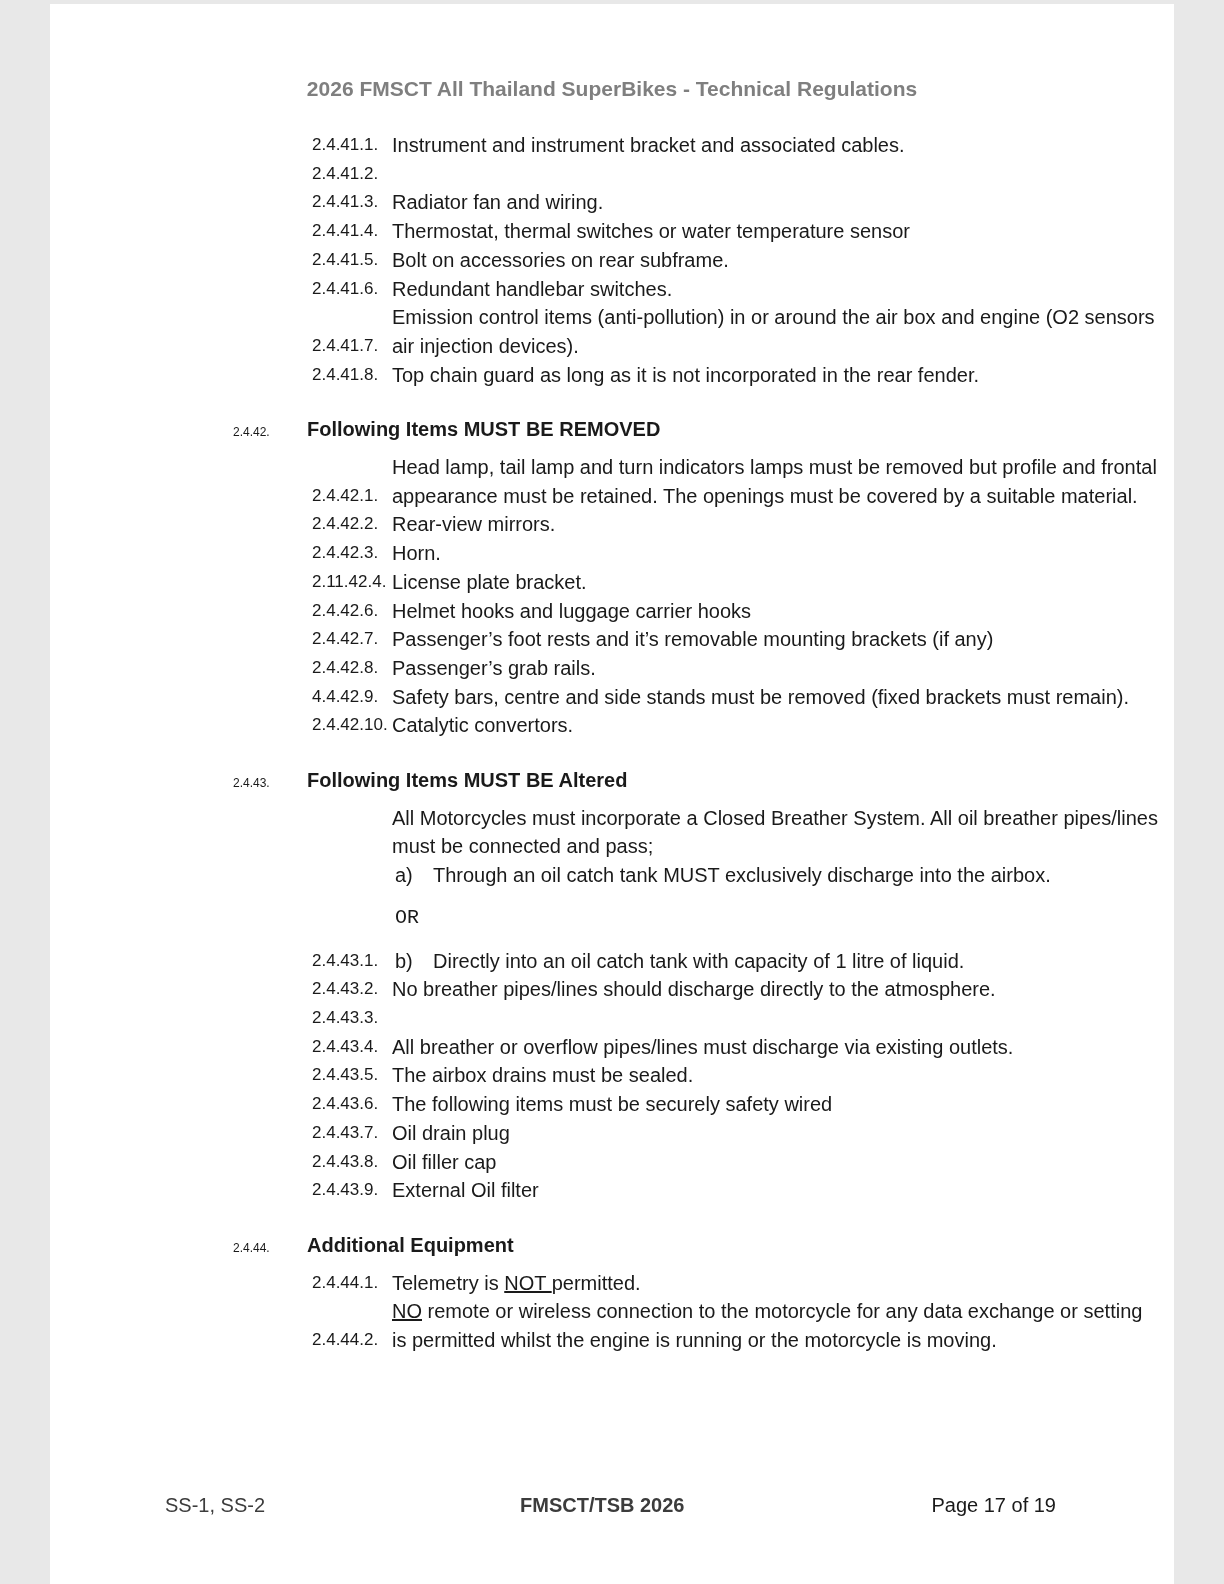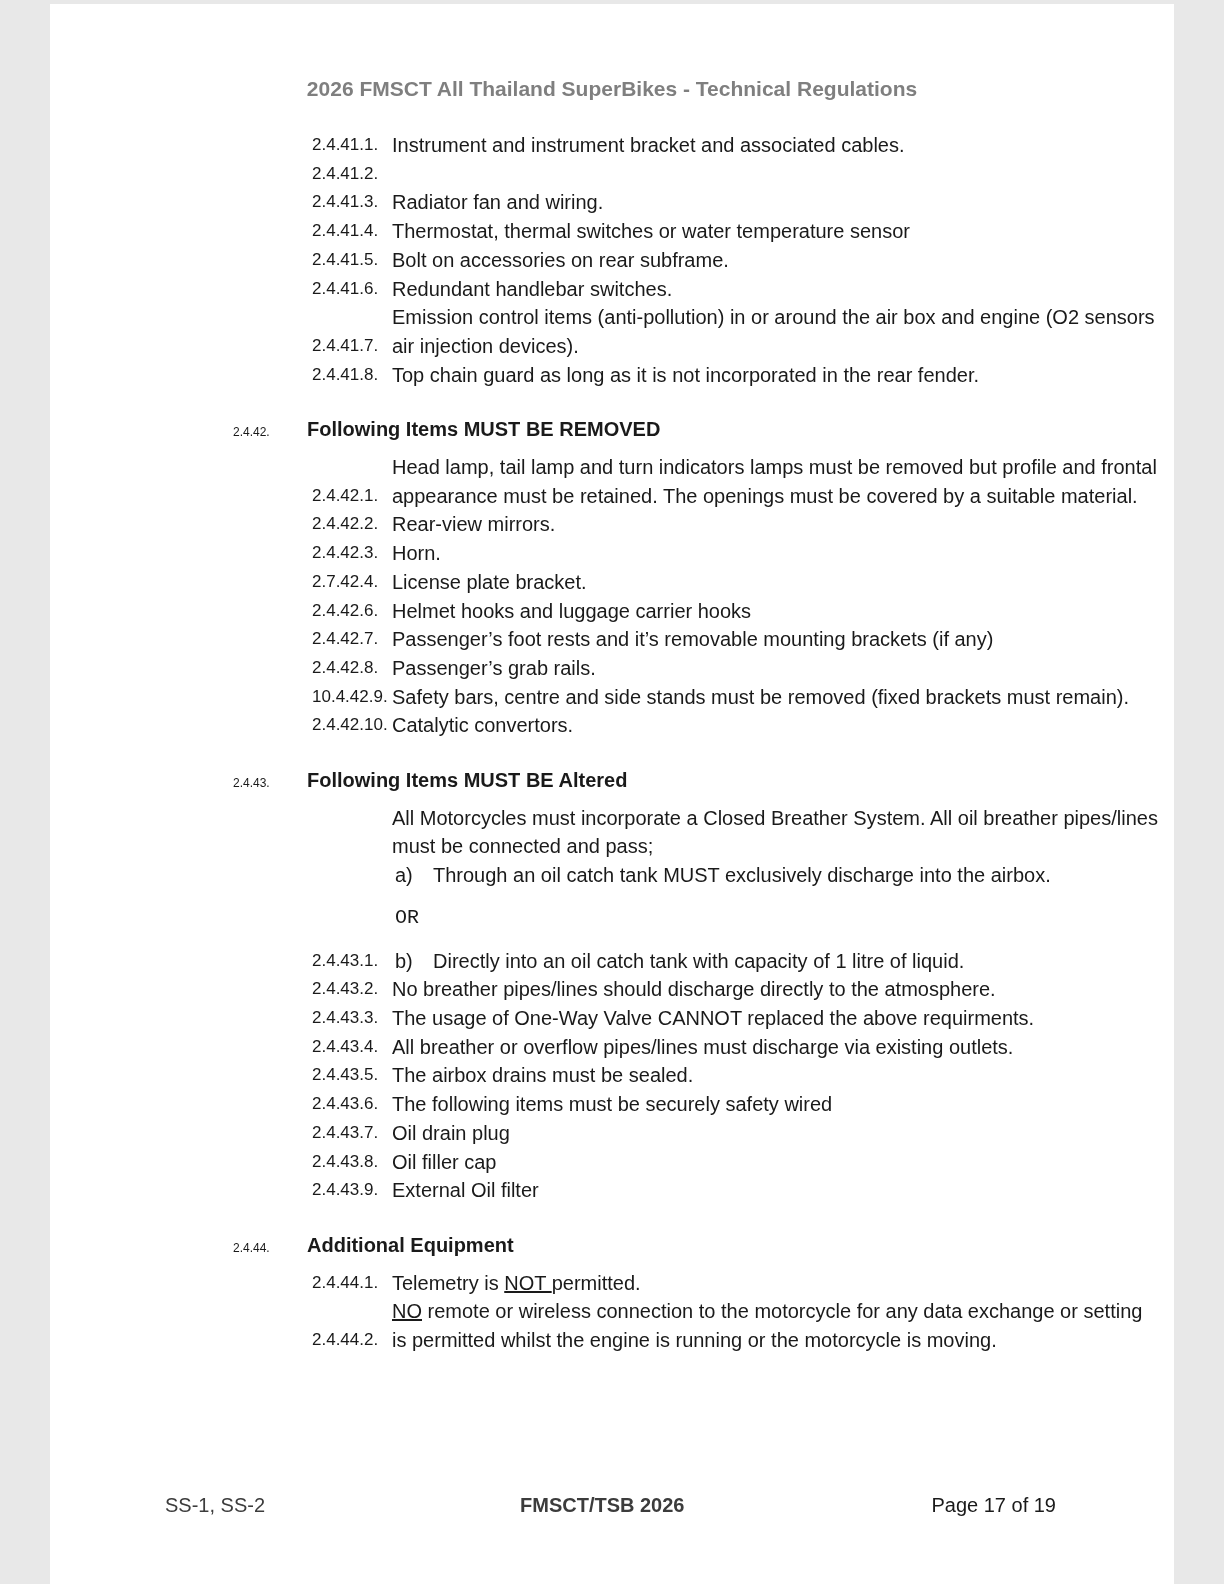--- a/index.html
+++ b/index.html
@@ -141,37 +141,37 @@
         </div>
         <div class="item">
           <span class="num">2.4.42.2.</span>
           <div class="txt"><span>Rear-view mirrors.</span></div>
         </div>
         <div class="item">
           <span class="num">2.4.42.3.</span>
           <div class="txt"><span>Horn.</span></div>
         </div>
         <div class="item">
-          <span class="num">2.7.42.4.</span>
+          <span class="num">2.11.42.4.</span>
           <div class="txt"><span>License plate bracket.</span></div>
         </div>
         <div class="item">
           <span class="num">2.4.42.6.</span>
           <div class="txt"><span>Helmet hooks and luggage carrier hooks</span></div>
         </div>
         <div class="item">
           <span class="num">2.4.42.7.</span>
           <div class="txt"><span>Passenger’s foot rests and it’s removable mounting brackets (if any)</span></div>
         </div>
         <div class="item">
           <span class="num">2.4.42.8.</span>
           <div class="txt"><span>Passenger’s grab rails.</span></div>
         </div>
         <div class="item">
-          <span class="num">10.4.42.9.</span>
+          <span class="num">4.4.42.9.</span>
           <div class="txt"><span>Safety bars, centre and side stands must be removed (fixed brackets must remain).</span></div>
         </div>
         <div class="item">
           <span class="num">2.4.42.10.</span>
           <div class="txt"><span>Catalytic convertors.</span></div>
         </div>
       </div>
       <div class="sec-head">
         <span class="num">2.4.43.</span>
         <span class="ttl">Following Items MUST BE Altered</span>
@@ -186,21 +186,20 @@
               <span class="lbl">b)</span>
               <span>Directly into an oil catch tank with capacity of 1 litre of liquid.</span>
             </div></div>
         </div>
         <div class="item">
           <span class="num">2.4.43.2.</span>
           <div class="txt"><span>No breather pipes/lines should discharge directly to the atmosphere.</span></div>
         </div>
         <div class="item">
           <span class="num">2.4.43.3.</span>
-          <div class="txt"><span>The usage of One-Way Valve CANNOT replaced the above requirments.</span></div>
         </div>
         <div class="item">
           <span class="num">2.4.43.4.</span>
           <div class="txt"><span>All breather or overflow pipes/lines must discharge via existing outlets.</span></div>
         </div>
         <div class="item">
           <span class="num">2.4.43.5.</span>
           <div class="txt"><span>The airbox drains must be sealed.</span></div>
         </div>
         <div class="item">

